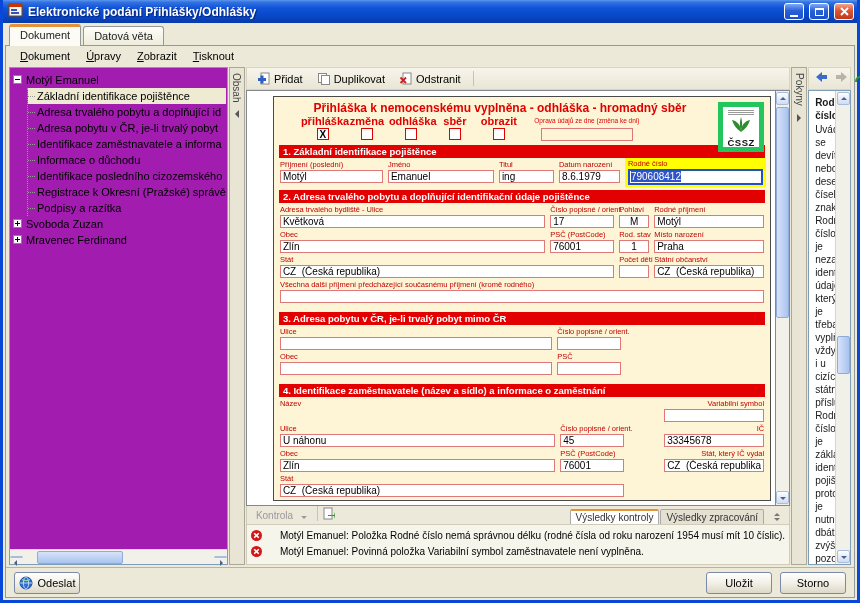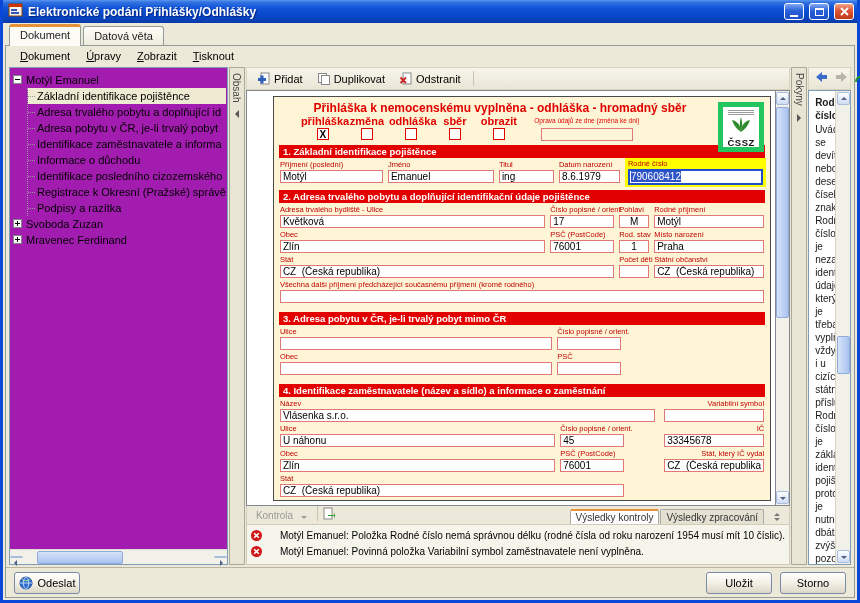--- a/index.html
+++ b/index.html
@@ -421,21 +421,20 @@
                   <div class="cell"></div>
                 </div>
               </div>
 
               <div class="section" style="margin-top:7px;">
                 <div class="sec-bar">4. Identifikace zaměstnavatele (název a sídlo) a informace o zaměstnání</div>
                 <div class="sec-body">
                   <div class="g4a">
                     <div class="cell">
                         <div class="flabel">Název</div>
-                      <input class="finput" value="Vlásenka s.r.o." style="">
                       </div>
                     <div class="cell">
                         <div class="flabel r">Variabilní symbol</div>
                       <input class="finput" style="">
                       </div>
                   </div>
                   <div class="g4b">
                     <div class="cell">
                         <div class="flabel">Ulice</div>
                       <input class="finput" value="U náhonu" style="">

